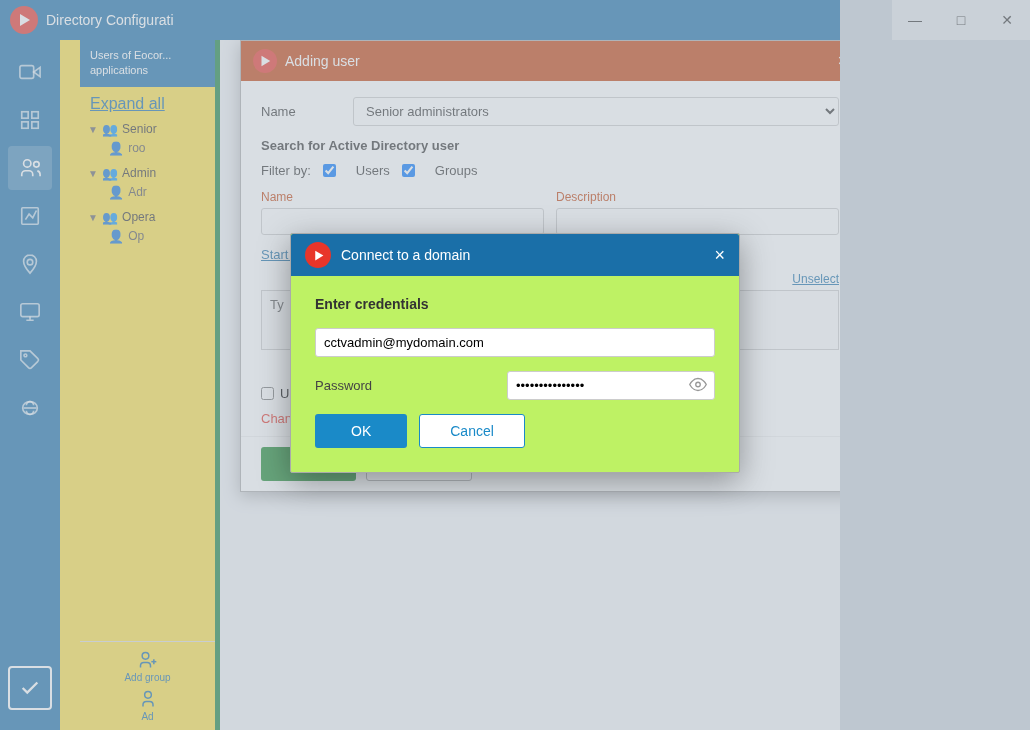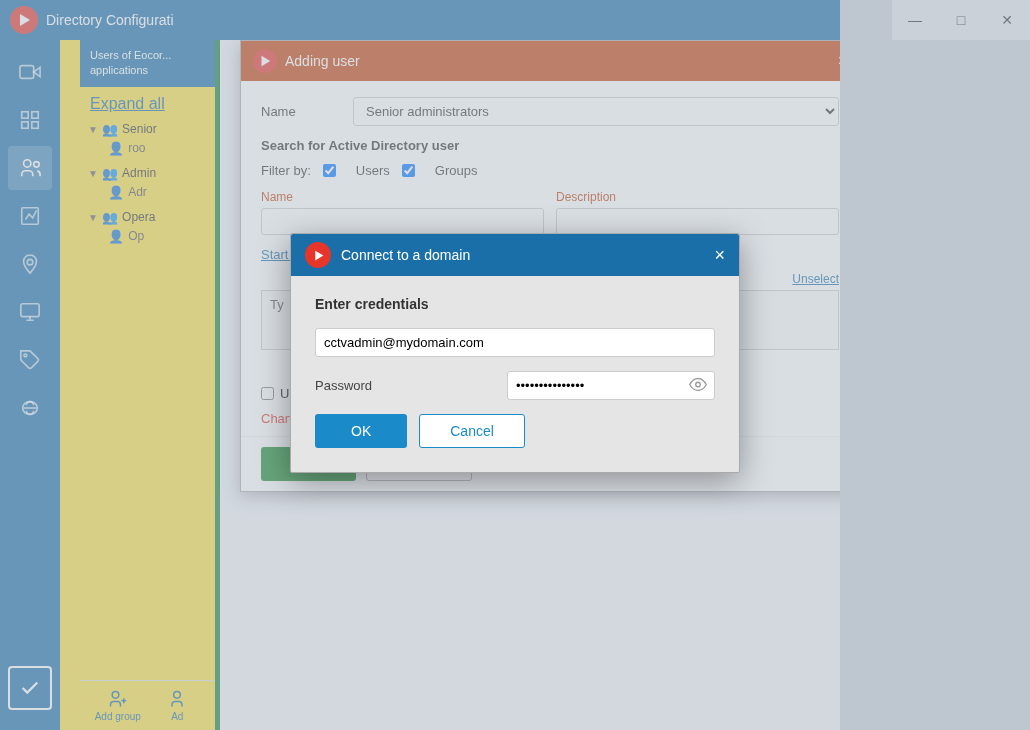--- a/index.html
+++ b/index.html
@@ -126,20 +126,22 @@
       padding: 2px 8px 2px 28px;
       display: flex; align-items: center; gap: 4px;
       font-size: 12px;
       color: #555;
     }
     .tree-icon { color: #1a6fa8; font-size: 13px; }
     .bottom-bar {
       border-top: 1px solid #ddd;
       padding: 8px;
       display: flex;
+      gap: 6px;
+      flex-direction: column;
     }
     .btn-bottom {
       flex: 1;
       display: flex; flex-direction: column; align-items: center;
       font-size: 10px;
       color: #1a6fa8;
       cursor: pointer;
       gap: 2px;
     }
 
@@ -301,21 +303,21 @@
       background: rgba(180,190,200,0.5);
       z-index: 100;
     }
 
     
     .connect-dialog {
       position: fixed;
       left: 50%; top: 50%;
       transform: translate(-50%, -55%);
       width: 450px;
-      background: #e5e5e5;
+      background: #bef264;
       border: 1px solid #aaa;
       box-shadow: 0 8px 32px rgba(0,0,0,0.35);
       z-index: 200;
       border-radius: 2px;
     }
     .connect-titlebar {
       height: 42px;
       background: #1a6fa8;
       display: flex; align-items: center;
       padding: 0 14px;

